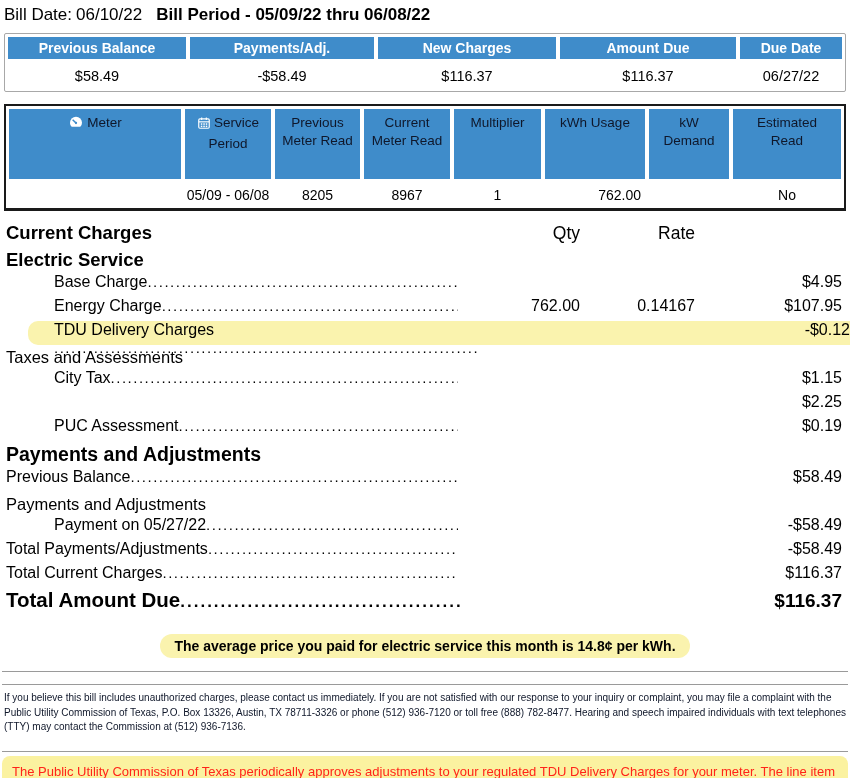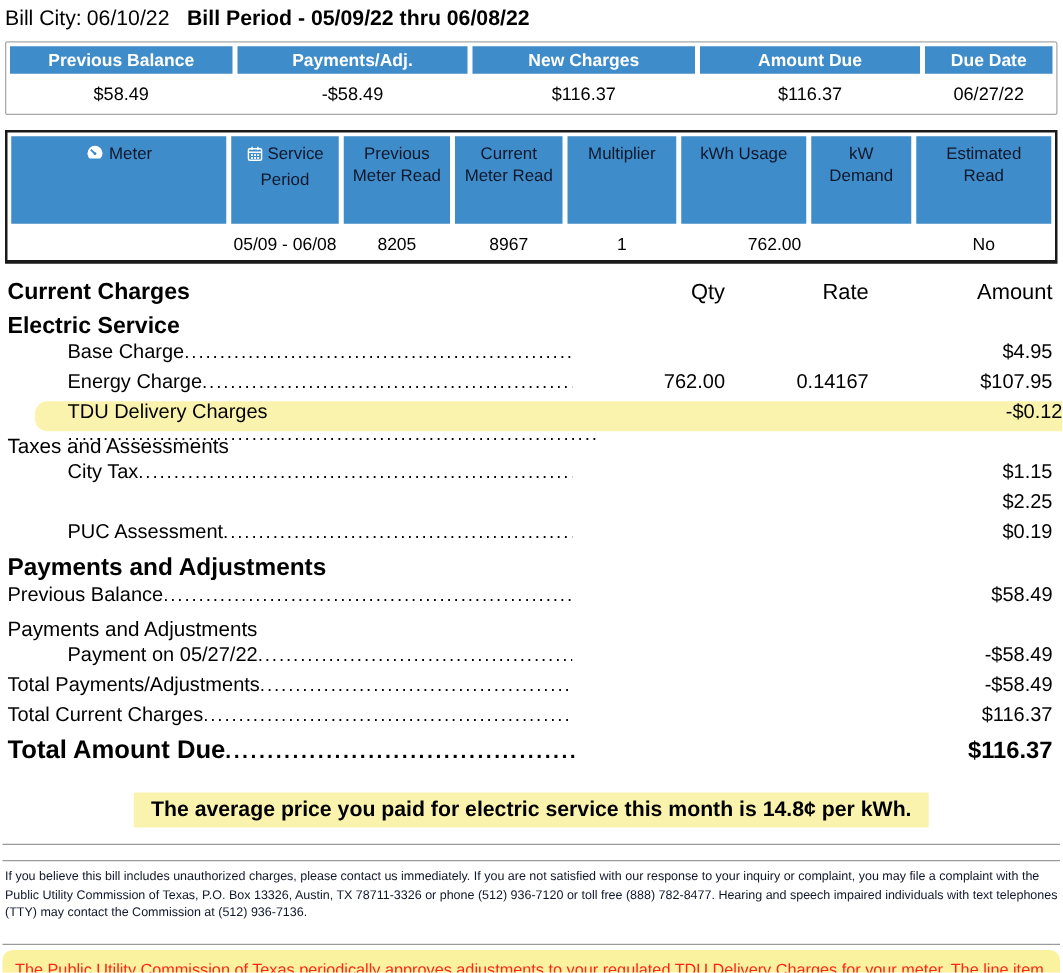--- a/index.html
+++ b/index.html
@@ -44,35 +44,35 @@
   .subhead { font-size:16.5px; height:24px; line-height:24px; }
   .bighead { font-weight:bold; font-size:19.5px; height:27px; line-height:26px; }
   .crow.hl { background:#faf3ae; border-radius:10px 0 0 10px; margin-left:22px; margin-right:-8px; }
   .crow.hl .lbl.ind { padding-left:26px;flex-direction:column; }
   .crow.total { height:31px; font-weight:bold; }
   .crow.total .lbl { font-size:20.5px; width:456px; }
   .crow.total .dots::after { font-weight:bold; font-size:17px; letter-spacing:2px; }
   .crow.total .amt { font-size:19px; }
   
   .avg-wrap { margin-top:15px; text-align:center; }
-  .avg { display:inline-block; background:#faf3ae; border-radius:1px; padding:4px 14px;
-         font-size:17px; font-weight:bold; }
+  .avg { display:inline-block; background:#faf3ae; border-radius:12px; padding:4px 14px;
+         font-size:14px; font-weight:bold; }
   .hr { border-top:1px solid #9a9a9a; margin:0 2px; }
   .hr1 { margin-top:13px; } .hr2 { margin-top:12px; } .hr3 { margin-top:5px; }
   .legal { margin:6px 4px 16px 4px; font-size:10px; line-height:1.47; color:#0f172a; }
   .tdu-note { margin:4px 2px 0 2px; background:#fbf2a0; border-radius:8px; padding:6px 10px 7px 10px;
               font-size:13px; line-height:1.5; color:#ff2419; }
 </style>
 </head>
 <body>
 
 <div class="bill">
 
   <div class="topline">
-    <span>Bill City:</span><span class="bdv">06/10/22</span><span class="bp">Bill Period - 05/09/22 thru 06/08/22</span>
+    <span>Bill Date:</span><span class="bdv">06/10/22</span><span class="bp">Bill Period - 05/09/22 thru 06/08/22</span>
   </div>
 
   <div class="summary">
     <div class="s-grid">
       <div class="s-h">Previous Balance</div>
       <div class="s-h">Payments/Adj.</div>
       <div class="s-h">New Charges</div>
       <div class="s-h">Amount Due</div>
       <div class="s-h">Due Date</div>
     </div>
@@ -132,21 +132,20 @@
   </div>
 
   <div class="charges">
 
     <div class="crow head">
       <div class="lbl">
           <span class="sect-title">Current Charges</span>
         </div>
       <div class="qty">Qty</div>
       <div class="rate">Rate</div>
-      <div class="amt">Amount</div>
     </div>
 
     <div class="sect-title" style="height:24px;">Electric Service</div>
 
     <div class="crow">
       <div class="lbl ind">
           <span>Base Charge</span>
           <span class="dots"></span>
         </div>
       <div class="qty"></div>

